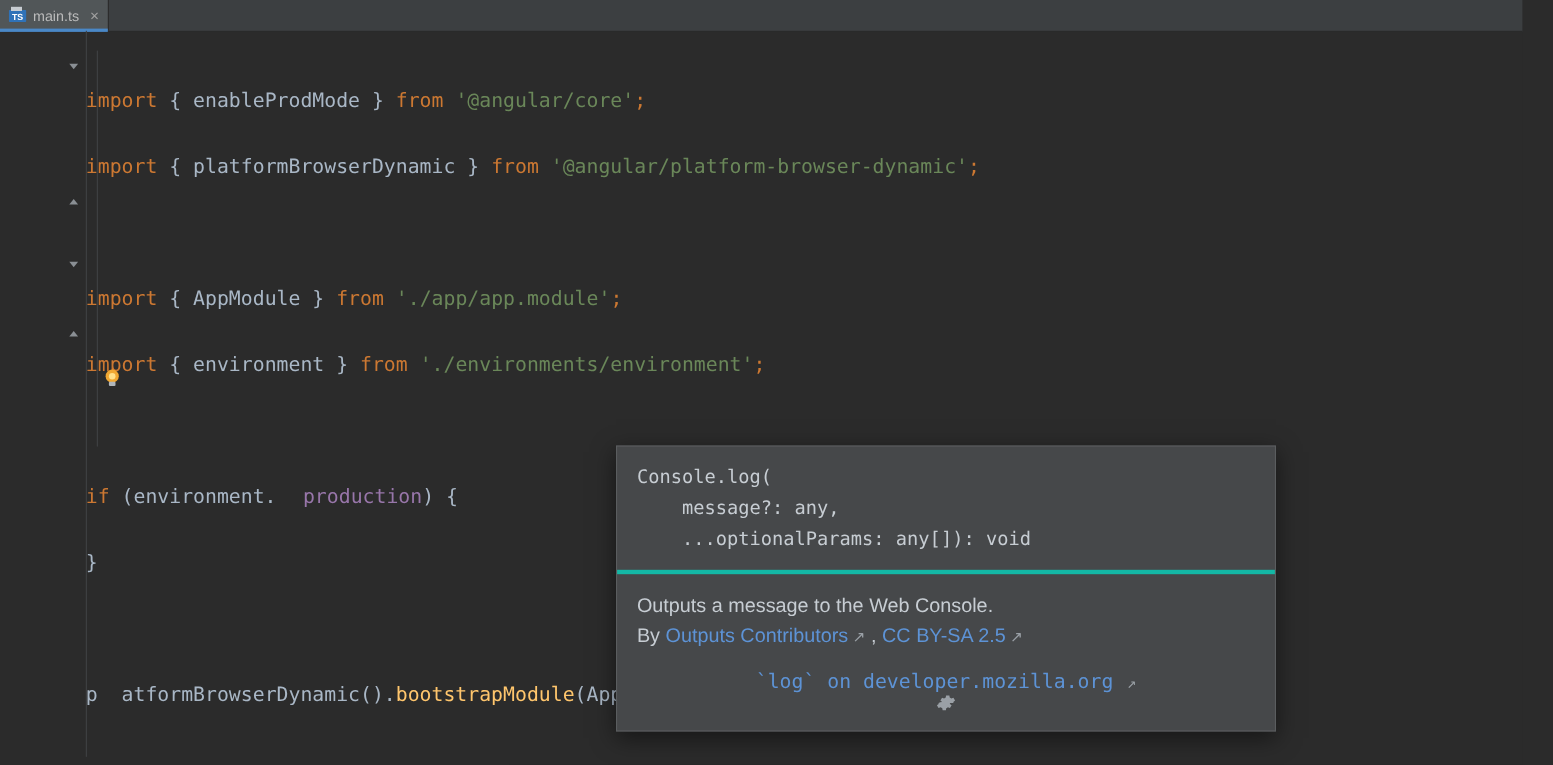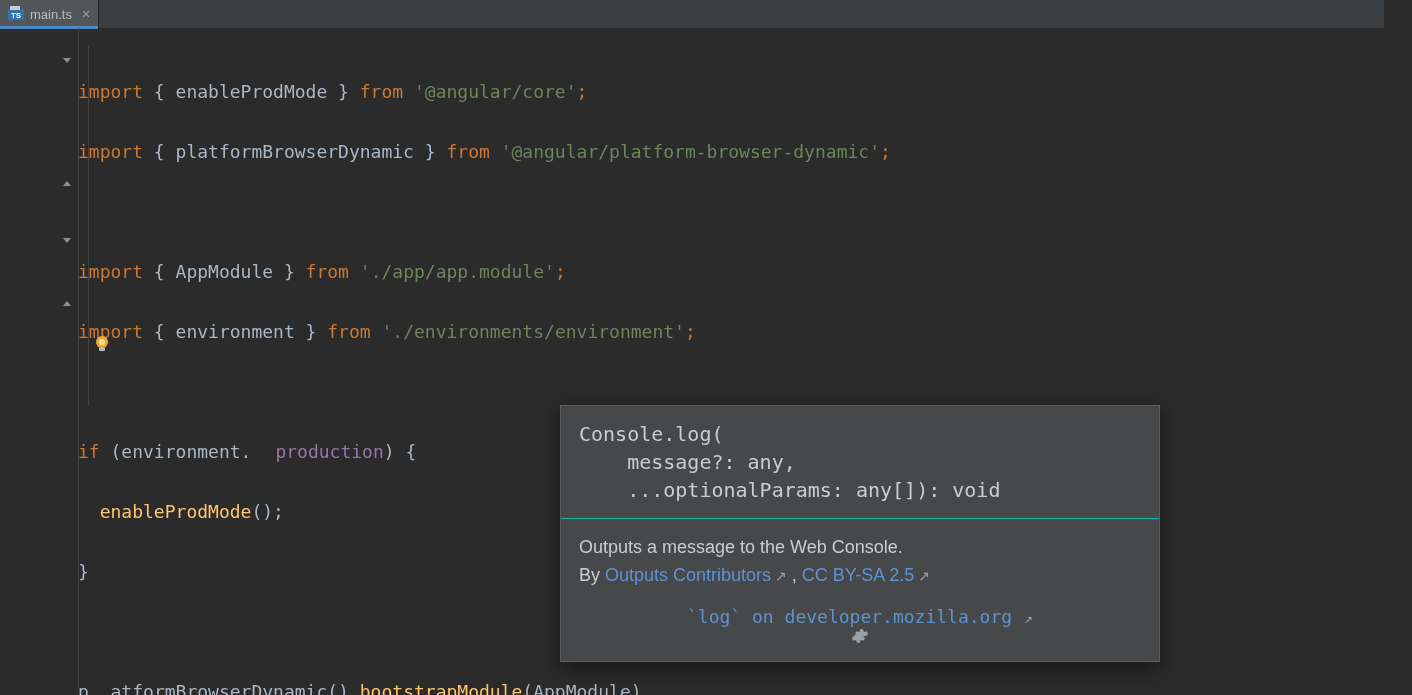--- a/index.html
+++ b/index.html
@@ -20,21 +20,21 @@
   .code{padding-top:18px;font-size:18px;line-height:30px;white-space:pre;}
   .kw{color:#cc7832;}
   .id{color:#a9b7c6;}
   .fn{color:#ffc66d;}
   .str{color:#6a8759;}
   .prop{color:#9876aa;margin-left:24px;}
   
   .bulb{position:absolute;left:92px;top:334px;width:20px;height:20px;}
   
   .popup{position:absolute;left:560px;top:405px;width:598px;background:#46484a;border:1px solid #5a5d5f;box-shadow:0 6px 20px rgba(0,0,0,.5);font-family:sans-serif;}
-  .popup-sig{padding:14px 18px 14px 18px;color:#c7cdd3;font-family:"Menlo","Consolas",monospace;font-size:20px;line-height:28px;white-space:pre;border-bottom:1px solid #14b8a6;}
+  .popup-sig{padding:14px 18px 14px 18px;color:#c7cdd3;font-family:"Menlo","Consolas",monospace;font-size:17px;line-height:28px;white-space:pre;border-bottom:4px solid #14b8a6;}
   .popup-doc{padding:14px 18px 8px 18px;color:#c7cdd3;font-size:18px;line-height:28px;}
   .popup-doc a{color:#5d93d6;text-decoration:none;}
   .popup-link{padding:8px 18px 16px 18px;display:flex;justify-content:space-between;align-items:center;flex-direction:column;}
   .popup-link a{color:#5d93d6;font-size:18px;text-decoration:none;font-family:"Menlo","Consolas",monospace;}
   .ext{color:#9aa0a6;font-size:14px;margin-left:4px;}
   .gear{width:18px;height:18px;fill:#9aa0a6;cursor:pointer;}
   
   .vline{position:absolute;left:78px;top:28px;bottom:0;width:0;border-left:1px solid #404244;height:660px;}
   .vline2{position:absolute;left:88px;top:46px;height:360px;border-left:1px solid #404244;}
 </style>
@@ -91,21 +91,20 @@
     </div>
 
     <div class="code">
 <div><span class="kw">import</span><span> { </span><span class="id">enableProdMode</span><span> } </span><span class="kw">from</span><span> </span><span class="str">'@angular/core'</span><span class="kw">;</span></div>
 <div><span class="kw">import</span><span> { </span><span class="id">platformBrowserDynamic</span><span> } </span><span class="kw">from</span><span> </span><span class="str">'@angular/platform-browser-dynamic'</span><span class="kw">;</span></div>
 <div>&nbsp;</div>
 <div><span class="kw">import</span><span> { </span><span class="id">AppModule</span><span> } </span><span class="kw">from</span><span> </span><span class="str">'./app/app.module'</span><span class="kw">;</span></div>
 <div><span class="kw">import</span><span> { </span><span class="id">environment</span><span> } </span><span class="kw">from</span><span> </span><span class="str">'./environments/environment'</span><span class="kw">;</span></div>
 <div>&nbsp;</div>
 <div><span class="kw">if</span><span> (environment.</span><span class="prop">production</span><span>) {</span></div>
-<div>  <span class="fn">enableProdMode</span><span>();</span></div>
 <div><span>}</span></div>
 <div>&nbsp;</div>
 <div><span>p</span>  <span>atformBrowserDynamic().</span><span class="fn">bootstrapModule</span><span>(AppModule)</span></div>
 
     </div>
   </div>
 
   <span class="bulb">
     <svg viewBox="0 0 20 20">
         <circle cx="10" cy="8" r="6" fill="#f0a732"></circle>

